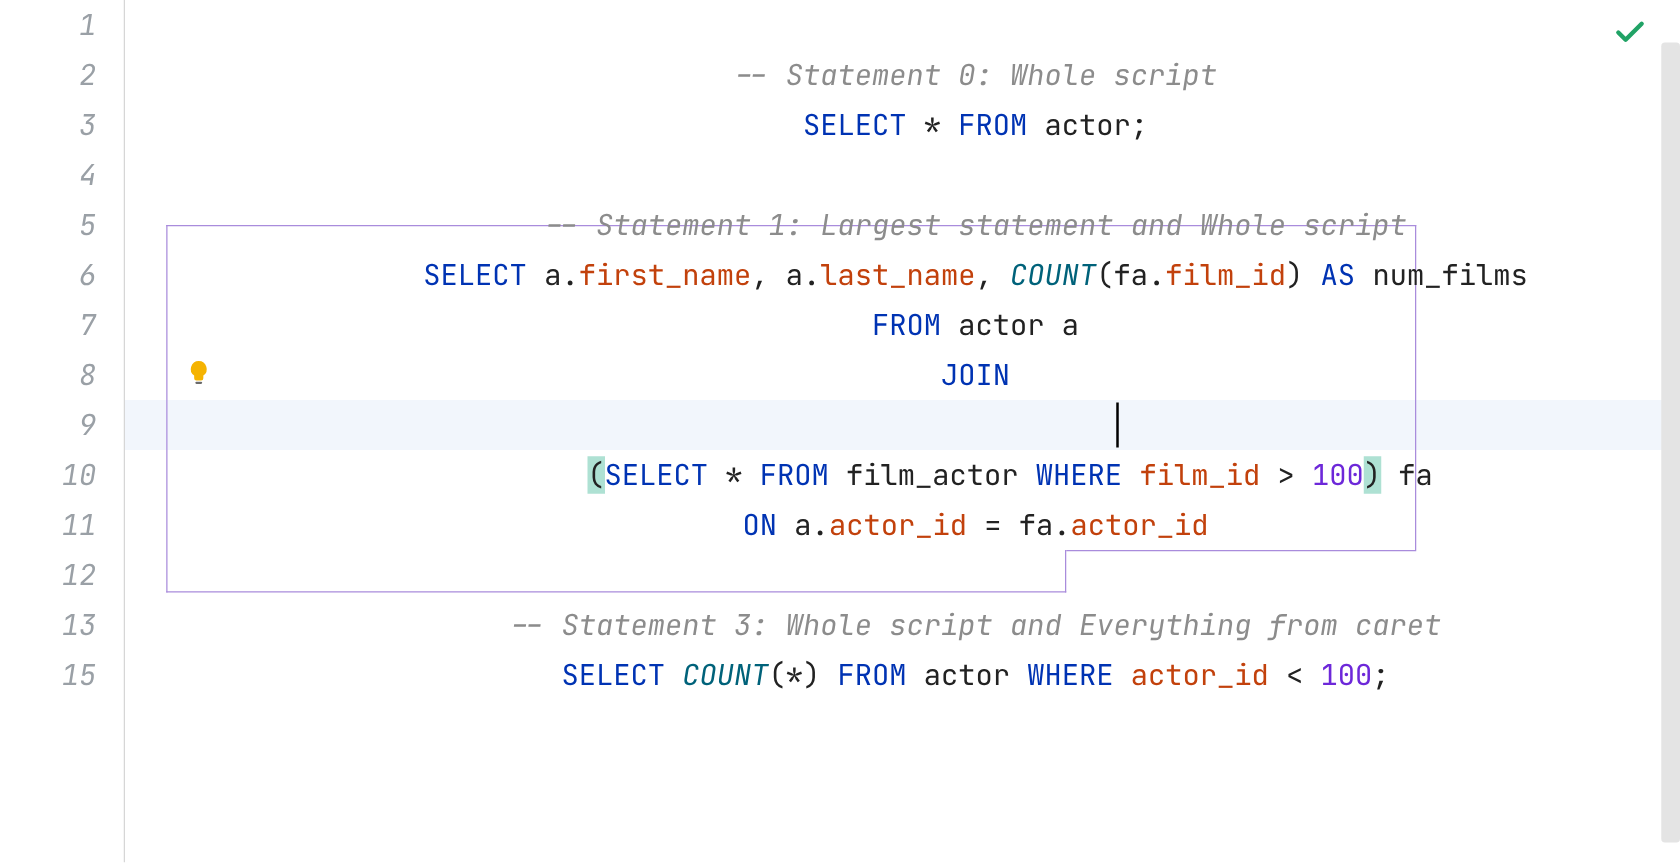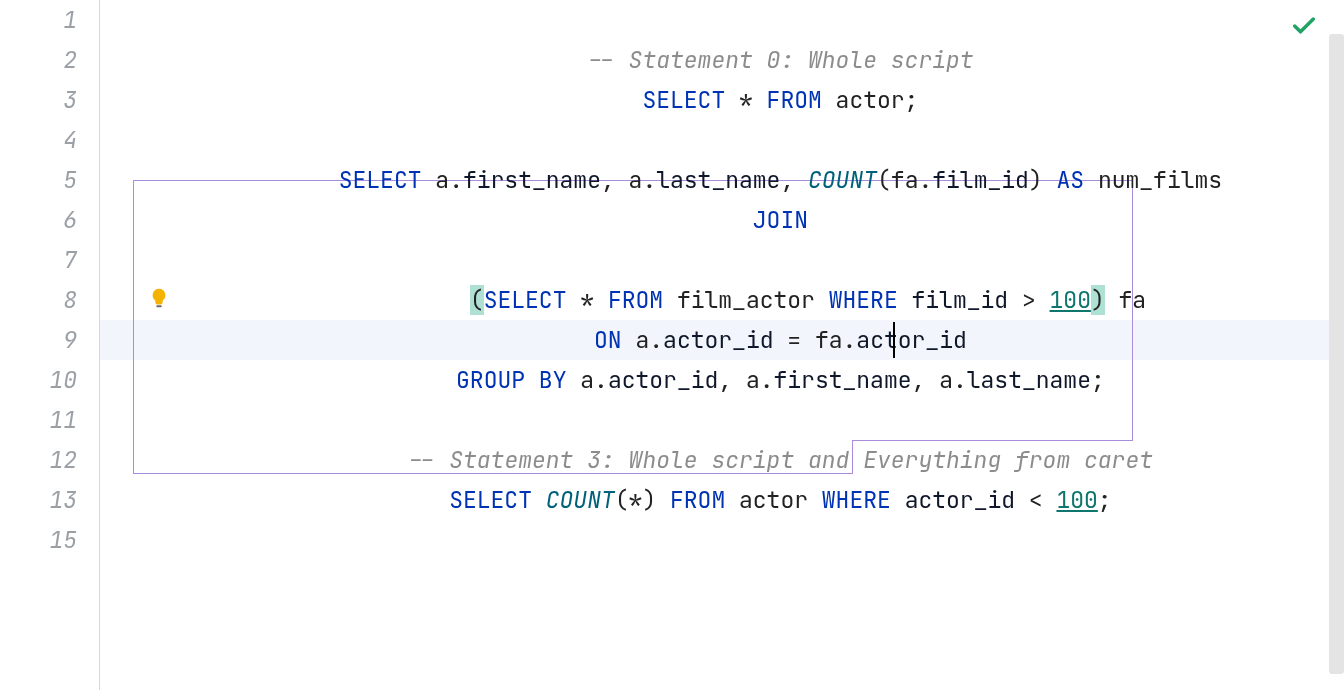--- a/index.html
+++ b/index.html
@@ -48,23 +48,23 @@
     position: absolute;
     left: 0;
     right: 0;
     top: 320px; 
     height: 40px;
     background: #f2f6fc;
     z-index: 0;
   }
   .code-line > span { position: relative; z-index: 2; }
   .kw { color: #0033b3; }
-  .id { color: #0f172a; }
+  .id { color: #c2410c; }
   .fn { color: #00627a; font-style: italic; }
-  .num { color: #0f766e; text-decoration: underline; }
+  .num { color: #6d28d9; }
   .cm { color: #8c8c8c; font-style: italic; }
   .txt { color: #222; }
   .bracket-hl { background: #aee1d3; }
   .caret {
     position: absolute;
     top: 322px;
     height: 36px;
     width: 2px;
     background: #000;
     z-index: 5;
@@ -138,45 +138,48 @@
     <div class="code-line">
       <span class="cm">-- Statement 0: Whole script</span>
     </div>
 
     <div class="code-line">
       <span class="kw">SELECT</span><span class="txt"> * </span><span class="kw">FROM</span><span class="txt"> actor</span><span class="txt">;</span>
     </div>
 
     <div class="code-line"></div>
 
+    <div class="code-line">
+      <span class="cm">-- Statement 1: Largest statement and Whole script</span>
+    </div>
 
     <div class="code-line">
       <span class="kw">SELECT</span><span class="txt"> </span><span class="txt">a</span><span class="txt">.</span><span class="id">first_name</span><span class="txt">, </span><span class="txt">a</span><span class="txt">.</span><span class="id">last_name</span><span class="txt">, </span><span class="fn">COUNT</span><span class="txt">(</span><span class="txt">fa</span><span class="txt">.</span><span class="id">film_id</span><span class="txt">)</span><span class="txt"> </span><span class="kw">AS</span><span class="txt"> </span><span class="txt">num_films</span>
     </div>
 
+    <div class="code-line">
+      <span class="kw">FROM</span><span class="txt"> actor a</span>
+    </div>
 
     <div class="code-line">
       <span class="kw">JOIN</span>
     </div>
 
     <div class="code-line">
       <span class="txt">      </span>
     </div>
 
     <div class="code-line">
       <span class="txt">    </span><span class="txt bracket-hl">(</span><span class="kw">SELECT</span><span class="txt"> * </span><span class="kw">FROM</span><span class="txt"> film_actor </span><span class="kw">WHERE</span><span class="txt"> </span><span class="id">film_id</span><span class="txt"> &gt; </span><span class="num">100</span><span id="rp9" class="txt bracket-hl">)</span><span class="txt"> fa</span>
     </div>
 
     <div class="code-line">
       <span class="kw">ON</span><span class="txt"> </span><span class="txt">a</span><span class="txt">.</span><span class="id">actor_id</span><span class="txt"> = </span><span class="txt">fa</span><span class="txt">.</span><span class="id">actor_id</span>
     </div>
 
-    <div class="code-line">
-      <span class="kw">GROUP BY</span><span class="txt"> </span><span class="txt">a</span><span class="txt">.</span><span class="id">actor_id</span><span class="txt">, </span><span class="txt">a</span><span class="txt">.</span><span class="id">first_name</span><span class="txt">, </span><span class="txt">a</span><span class="txt">.</span><span class="id">last_name</span><span class="txt">;</span>
-    </div>
 
     <div class="code-line"></div>
 
     <div class="code-line">
       <span class="cm">-- Statement 3: Whole script and Everything from caret</span>
     </div>
 
     <div class="code-line">
       <span class="kw">SELECT</span><span class="txt"> </span><span class="fn">COUNT</span><span class="txt">(*)</span><span class="txt"> </span><span class="kw">FROM</span><span class="txt"> actor </span><span class="kw">WHERE</span><span class="txt"> </span><span class="id">actor_id</span><span class="txt"> &lt; </span><span class="num">100</span><span class="txt">;</span>
     </div>

